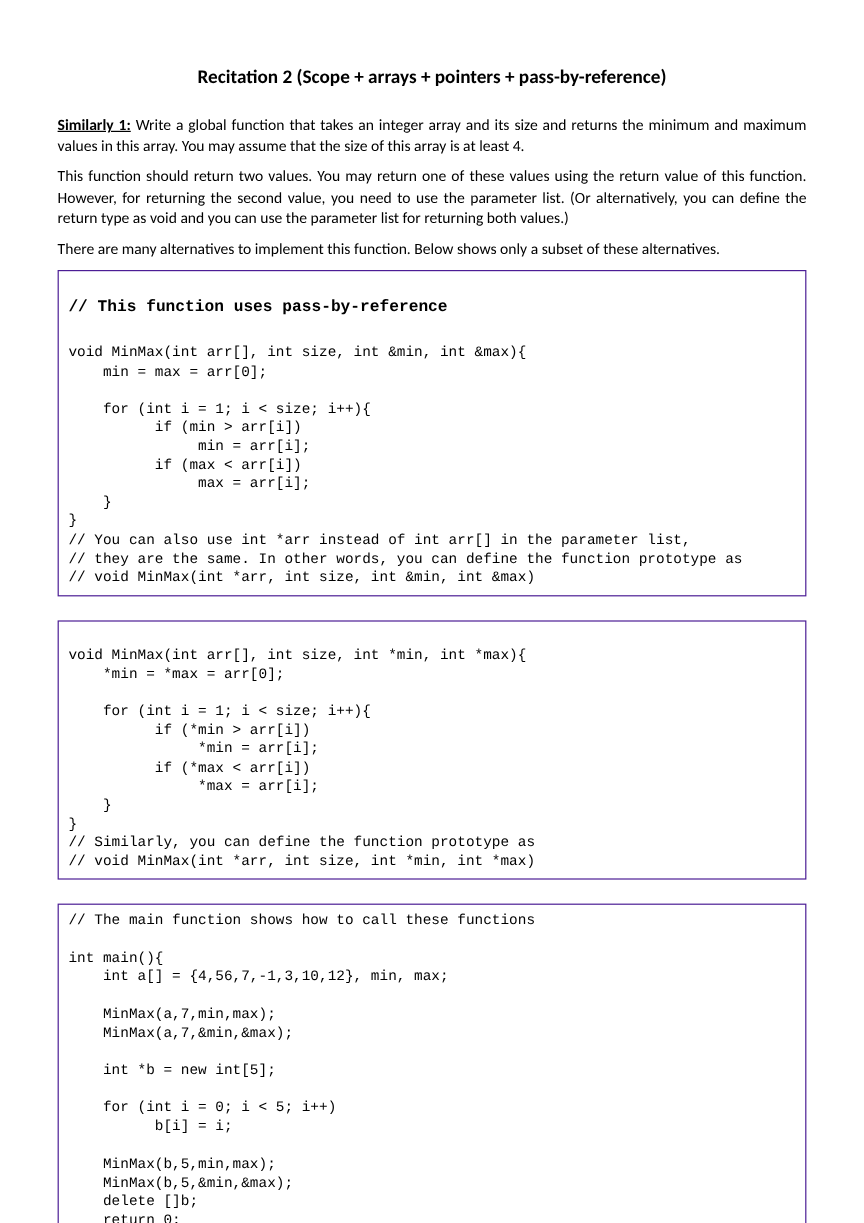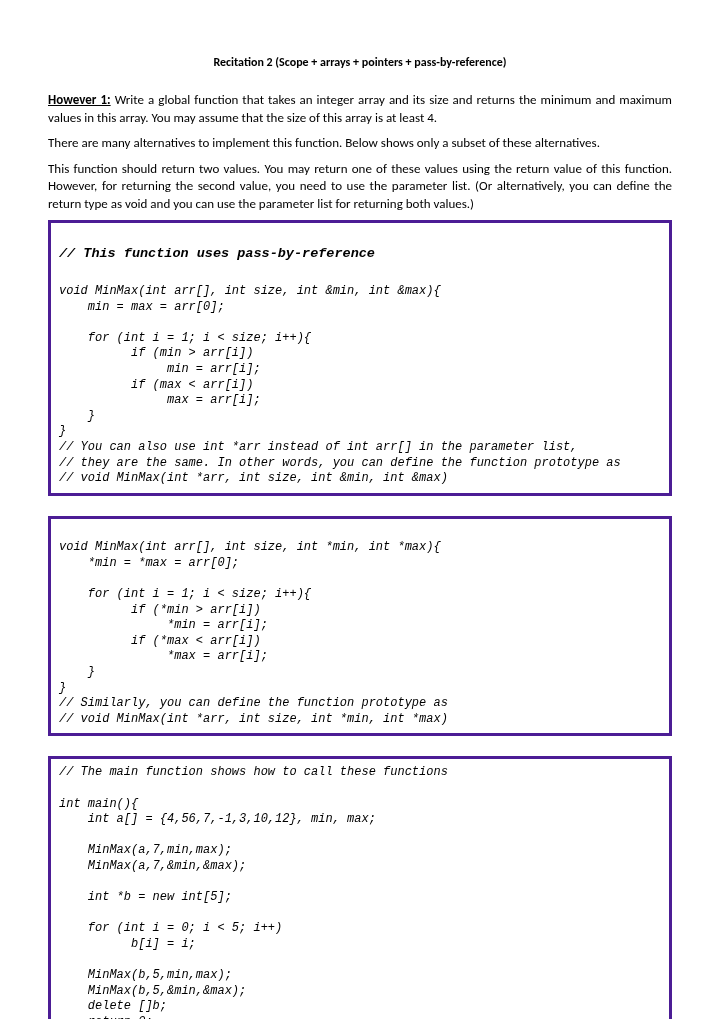--- a/index.html
+++ b/index.html
@@ -14,63 +14,62 @@
   .page {
     padding: 55px 48px 30px 48px;
     box-sizing: border-box;
     width: 720px;
     position: relative;
     min-height: 1019px;
   }
   .title {
     text-align: center;
     font-weight: bold;
-    font-size: 12px;
+    font-size: 16px;
     margin-bottom: 22px;
   }
   .para {
     text-align: justify;
     margin-bottom: 8px;
     line-height: 1.35;
   }
   .qlabel {
     font-weight: bold;
     text-decoration: underline;
   }
   .codebox {
-    border: 3px solid #4c1d95;
+    border: 1px solid #4c1d95;
     padding: 6px 8px 6px 8px;
     margin-top: 6px;
     margin-bottom: 20px;
     font-family: "Courier New", monospace;
     font-size: 12px;
     line-height: 1.3;
     white-space: pre;
-    font-style: italic;
   }
   .codeheader {
     font-weight: bold;
     font-size: 13.5px;
     margin-bottom: 6px;
   }
 </style>
 </head>
 <body>
 
 <div class="page">
 
   <div class="title">Recitation 2 (Scope + arrays + pointers + pass-by-reference)</div>
 
   <div class="para">
-    <span class="qlabel">However 1:</span><span> Write a global function that takes an integer array and its size and returns the minimum and maximum values in this array. You may assume that the size of this array is at least 4.</span>
+    <span class="qlabel">Similarly 1:</span><span> Write a global function that takes an integer array and its size and returns the minimum and maximum values in this array. You may assume that the size of this array is at least 4.</span>
   </div>
 
+  <div class="para">This function should return two values. You may return one of these values using the return value of this function. However, for returning the second value, you need to use the parameter list. (Or alternatively, you can define the return type as void and you can use the parameter list for returning both values.)</div>
+
   <div class="para">There are many alternatives to implement this function. Below shows only a subset of these alternatives.</div>
-
-  <div class="para">This function should return two values. You may return one of these values using the return value of this function. However, for returning the second value, you need to use the parameter list. (Or alternatively, you can define the return type as void and you can use the parameter list for returning both values.)</div>
 
   <div class="codebox">
 <div class="codeheader">// This function uses pass-by-reference</div>
 <span>void MinMax(int arr[], int size, int &amp;min, int &amp;max){
     min = max = arr[0];
 
     for (int i = 1; i &lt; size; i++){
           if (min &gt; arr[i])
                min = arr[i];
           if (max &lt; arr[i])

